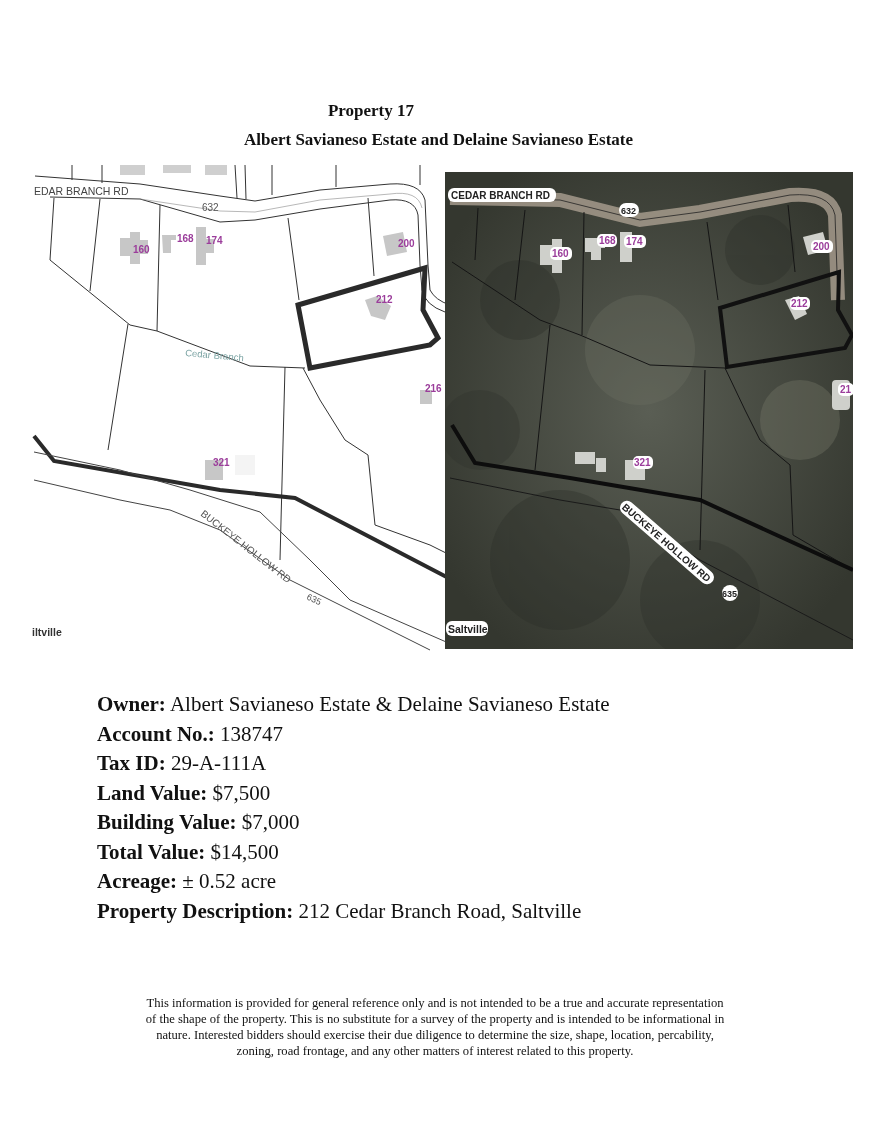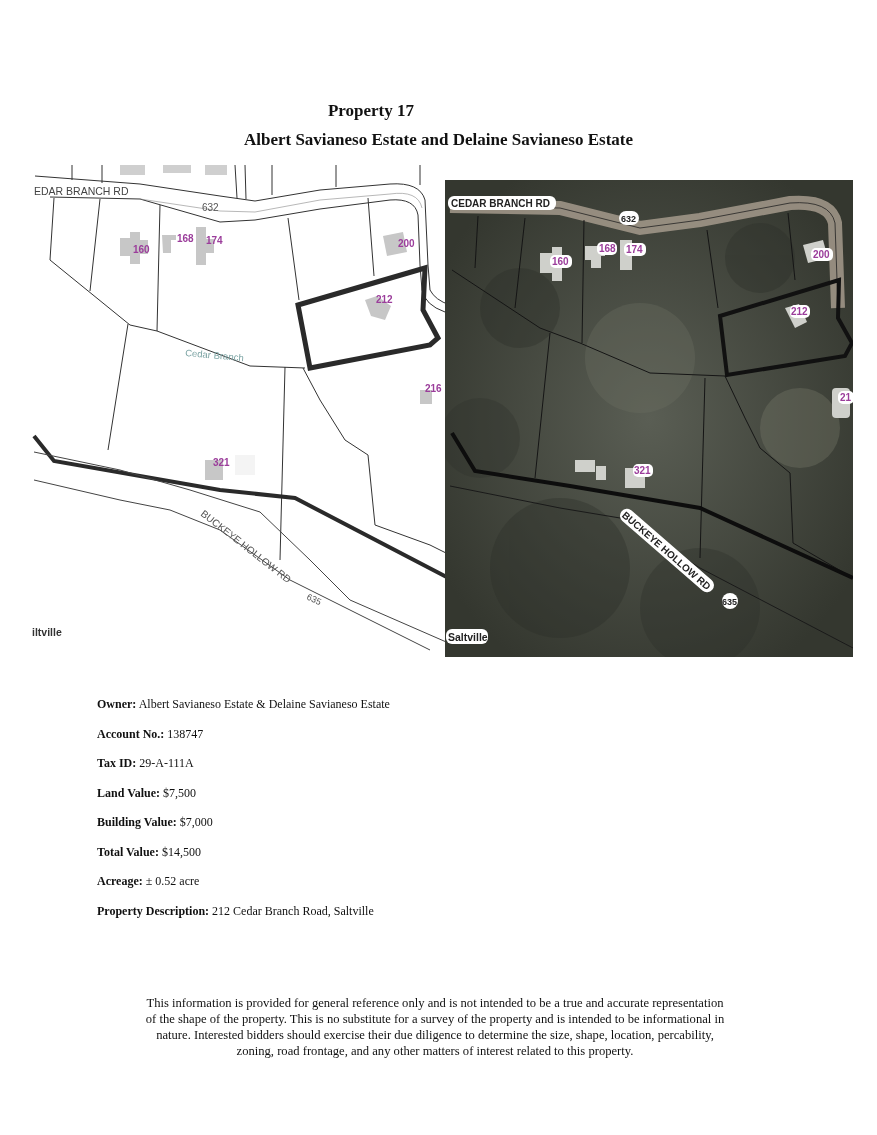--- a/index.html
+++ b/index.html
@@ -12,25 +12,25 @@
     font-weight: bold; font-size: 17px;
   }
   .title2 {
     position: absolute; left: 0; width: 877px; top: 130px; text-align: center;
     font-weight: bold; font-size: 17px;
   }
   .map-left {
     position: absolute; left: 0; top: 160px; width: 440px; height: 495px; margin-left: 20px;
   }
   .map-right {
-    position: absolute; left: 445px; top: 180px; width: 408px; height: 477px;
+    position: absolute; left: 445px; top: 172px; width: 408px; height: 477px;
     overflow: hidden;
   }
   .info {
-    position: absolute; left: 97px; top: 690px; font-size: 12px;
+    position: absolute; left: 97px; top: 690px; font-size: 21px;
   }
   .info .row { height: 29.5px; line-height: 29.5px; white-space: nowrap; }
   .info .lbl { font-weight: bold; }
   .disclaimer {
     position: absolute; left: 95px; width: 680px; top: 995px; text-align: center;
     font-size: 12.6px; line-height: 16px;
   }
   svg text { font-family: "Liberation Sans", "DejaVu Sans", sans-serif; }
 </style>
 </head>

